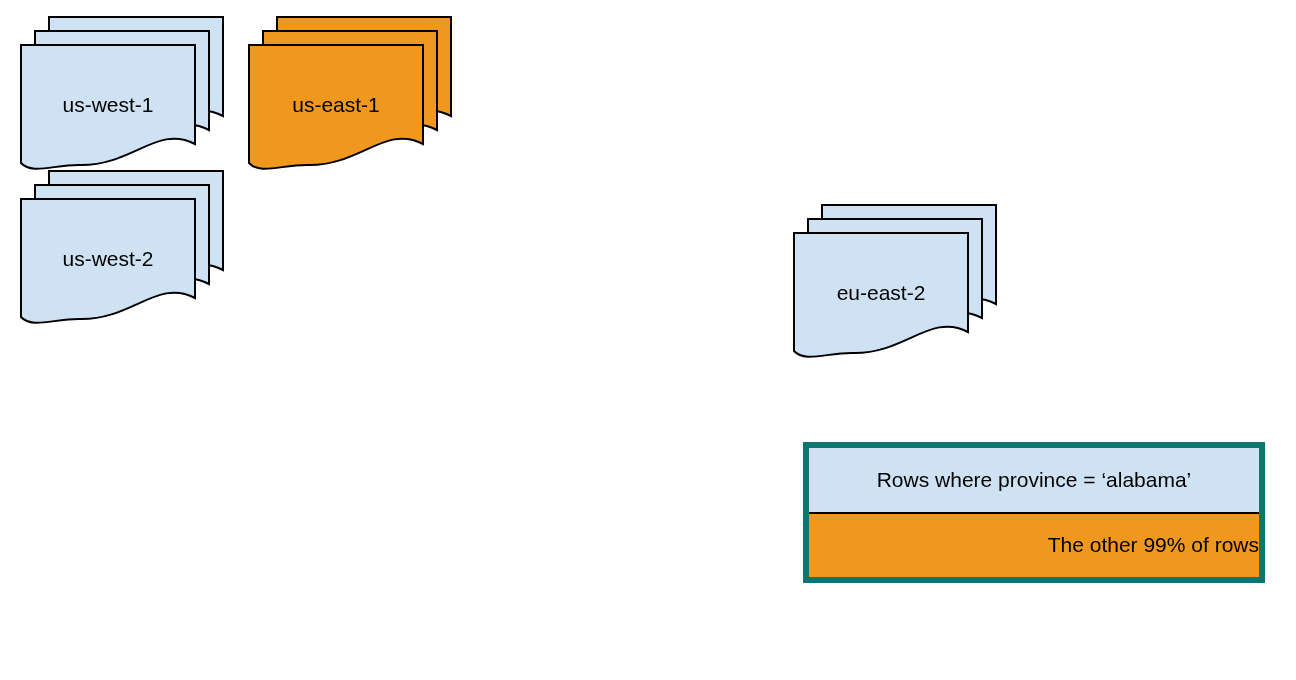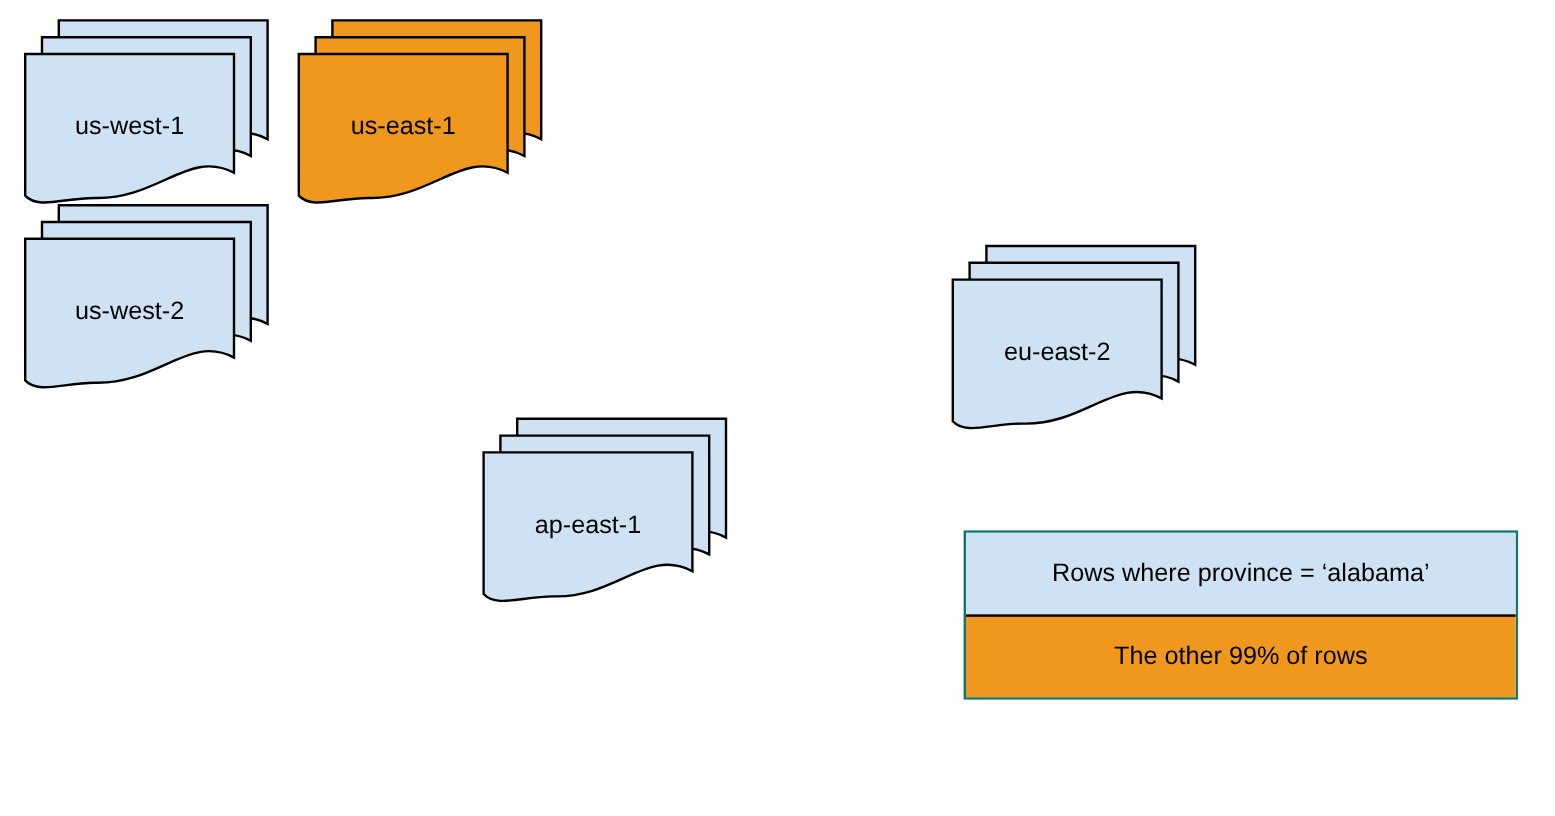--- a/index.html
+++ b/index.html
@@ -35,21 +35,21 @@
     font-family: "Liberation Sans", "DejaVu Sans", sans-serif;
     font-size: 21px;
     fill: #000000;
   }
   .legend {
     position: absolute;
     left: 803px;
     top: 442px;
     width: 462px;
     height: 141px;
-    border: 2px solid #0f766e;
+    border: 6px solid #0f766e;
     box-sizing: border-box;
     display: flex;
     flex-direction: column;
   }
   .legend-row {
     flex: 1;
     display: flex;
     align-items: center;
     justify-content: center;
     font-size: 21px;
@@ -108,32 +108,24 @@
 
   <div class="stack" style="left:793px; top:170px;margin-top:34px;">
     <svg viewBox="0 0 205 164">
       <use href="#doc-shape" transform="translate(28,0)" class="doc-layer" fill="#cfe2f3"></use>
       <use href="#doc-shape" transform="translate(14,14)" class="doc-layer" fill="#cfe2f3"></use>
       <use href="#doc-shape" transform="translate(0,28)" class="doc-layer" fill="#cfe2f3"></use>
       <text class="region-label" x="88" y="96" text-anchor="middle">eu-east-2</text>
     </svg>
   </div>
 
-  <div class="stack" style="left:402px; top:348px;">
-    <svg viewBox="0 0 205 164">
-      <use href="#doc-shape" transform="translate(28,0)" class="doc-layer" fill="#cfe2f3"></use>
-      <use href="#doc-shape" transform="translate(14,14)" class="doc-layer" fill="#cfe2f3"></use>
-      <use href="#doc-shape" transform="translate(0,28)" class="doc-layer" fill="#cfe2f3"></use>
-      <text class="region-label" x="88" y="96" text-anchor="middle">ap-east-1</text>
-    </svg>
-  </div>
 
 
   <div class="legend">
     <div class="legend-row" style="background-color: rgb(207, 226, 243);">
       <span>Rows where province = ‘alabama’</span>
     </div>
-    <div class="legend-row" style="background-color: rgb(240, 152, 30);">
+    <div class="legend-row" style="background-color: rgb(240, 152, 30); justify-content: flex-end;">
       <span>The other 99% of rows</span>
     </div>
   </div>
 
 </div>
 
 </body></html>

